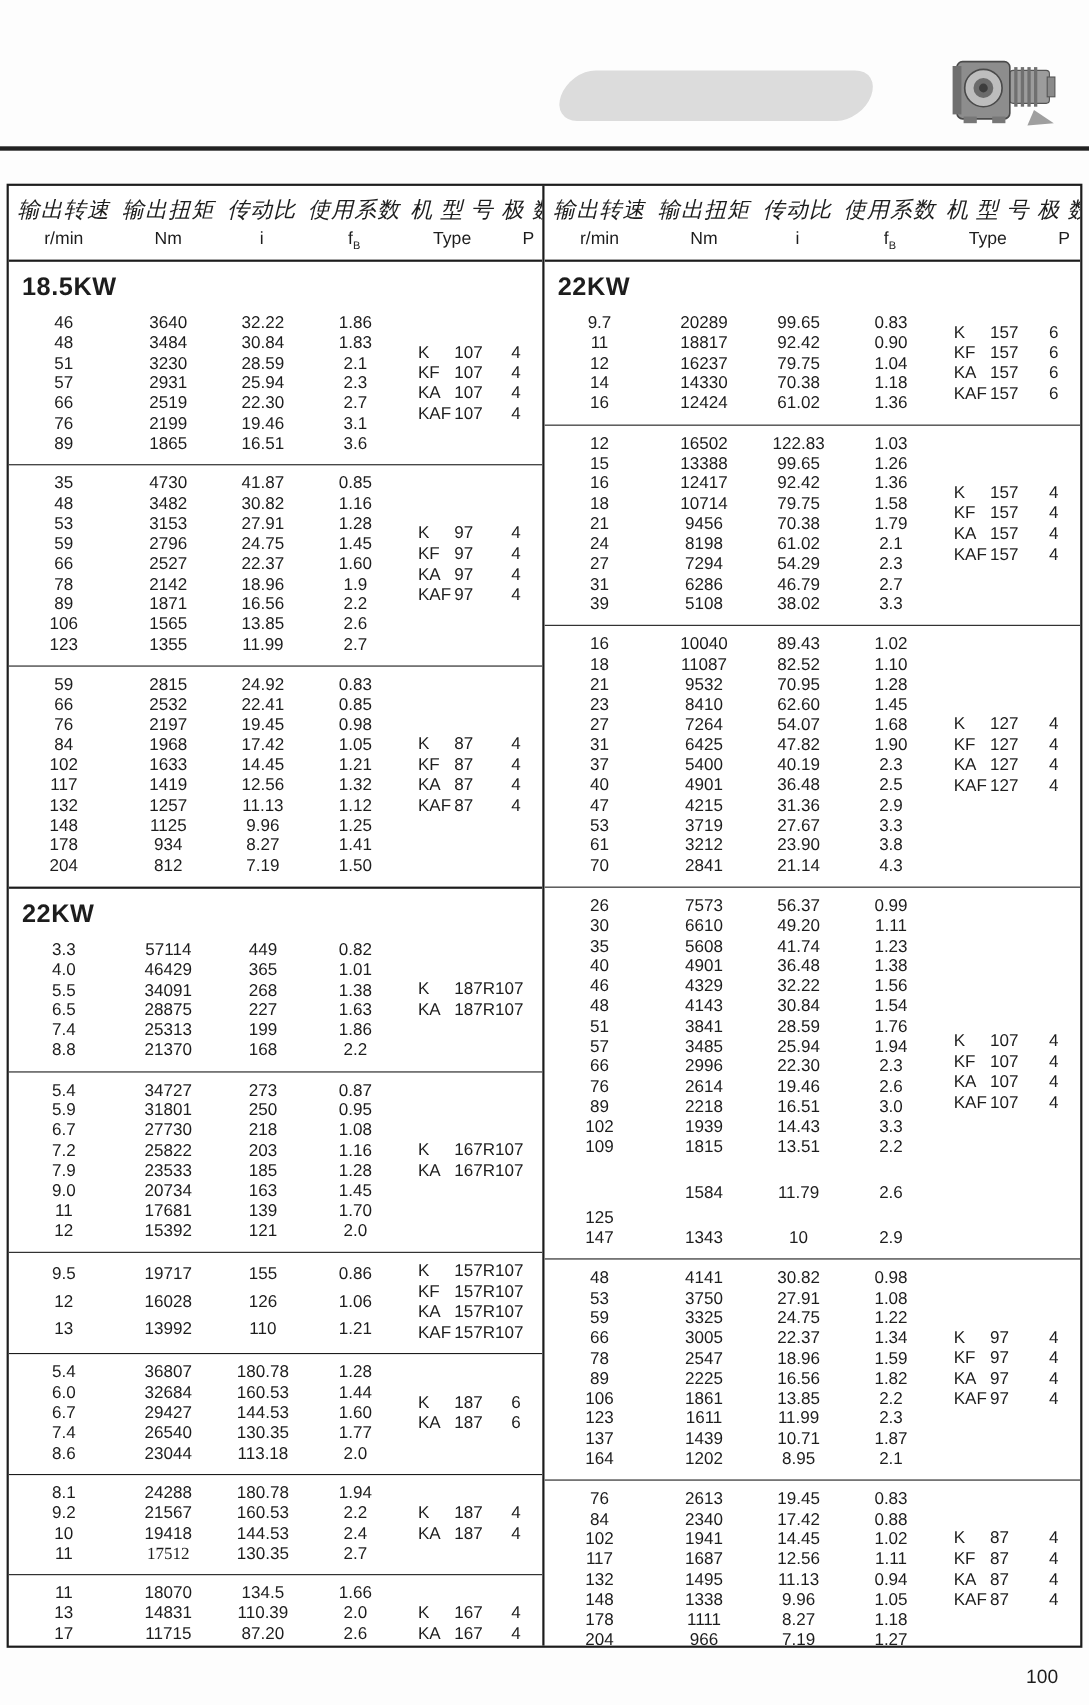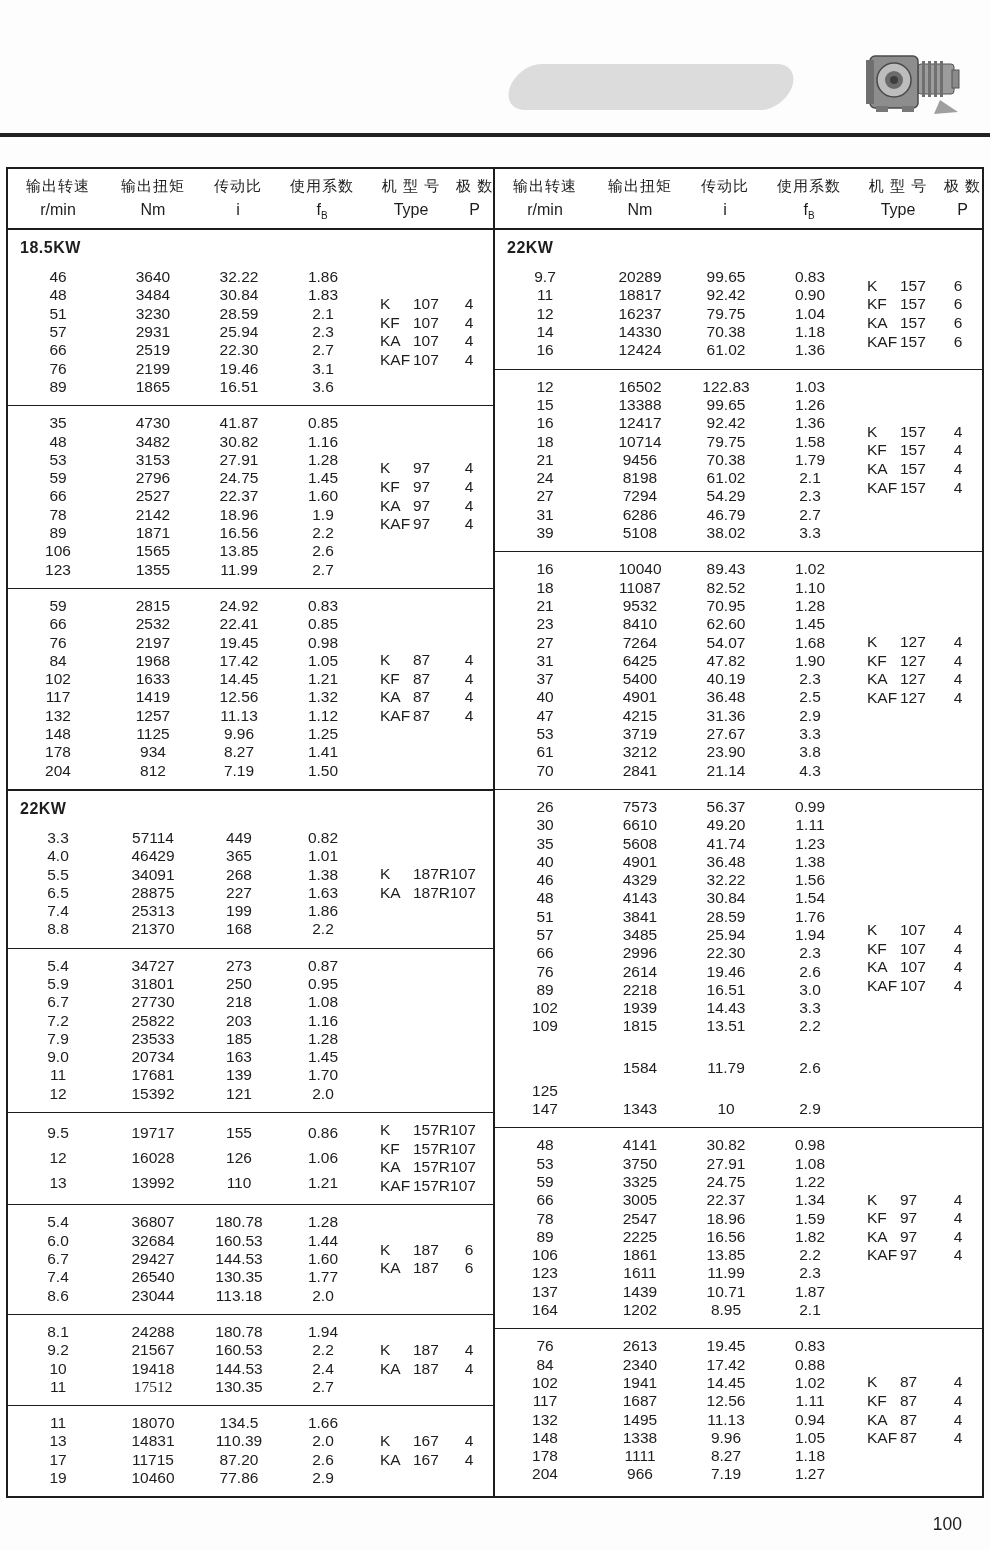--- a/index.html
+++ b/index.html
@@ -26,26 +26,26 @@
     border:2px solid #1c1c1c;background:#fff;
   }
   .half{width:50%;display:flex;flex-direction:column;overflow:hidden;box-sizing:border-box;}
   .half.left{border-right:2px solid #1c1c1c;}
   
   .colhead{
     display:grid;grid-template-columns:100px 90px 80px 88px 90px 1fr;
     padding:8px 0 7px 0;border-bottom:2.4px solid #1c1c1c;
   }
   .hcell{text-align:center;}
-  .zh{font-size:15px;letter-spacing:1px;white-space:nowrap;}
+  .zh{font-size:20px;letter-spacing:1px;white-space:nowrap;font-style:italic;}
   .unit{font-size:16px;display:inline-block;margin-top:5px;}
   .unit sub{font-size:10px;}
   
   .section + .section{border-top:2px solid #1c1c1c;}
-  .sec-title{font-size:16px;font-weight:bold;padding:9px 0 3px 12px;letter-spacing:.5px;}
+  .sec-title{font-size:23px;font-weight:bold;padding:9px 0 3px 12px;letter-spacing:.5px;}
   .block{display:grid;grid-template-columns:100px 90px 82px 86px 1fr;padding:8px 0 9px 0;}
   .block + .block{border-top:1.5px solid #1c1c1c;}
   .cell{
     display:flex;align-items:center;justify-content:center;
     font-size:15.5px;line-height:18.3px;white-space:nowrap;
   }
   .models{display:flex;flex-direction:column;justify-content:center;}
   .mrow{display:grid;grid-template-columns:1fr 48px;align-items:center;line-height:18.6px;}
   .mname{padding-left:14px;font-size:15.5px;white-space:nowrap;}
   .mp{display:inline-block;min-width:33px;}
@@ -320,20 +320,30 @@
             <div class="cell" style="grid-area: 6 / 3;">163</div>
             <div class="cell" style="grid-area: 6 / 4;">1.45</div>
             <div class="cell" style="grid-area: 7 / 1;">11</div>
             <div class="cell" style="grid-area: 7 / 2;">17681</div>
             <div class="cell" style="grid-area: 7 / 3;">139</div>
             <div class="cell" style="grid-area: 7 / 4;">1.70</div>
             <div class="cell" style="grid-area: 8 / 1;">12</div>
             <div class="cell" style="grid-area: 8 / 2;">15392</div>
             <div class="cell" style="grid-area: 8 / 3;">121</div>
             <div class="cell" style="grid-area: 8 / 4;">2.0</div>
+            <div class="models" style="grid-area: 1 / 5 / span 8;">
+              <div class="mrow">
+                <div class="mname"><span class="mp">K</span><span class="mn">167R107</span></div>
+                <div class="mpole">4</div>
+              </div>
+              <div class="mrow">
+                <div class="mname"><span class="mp">KA</span><span class="mn">167R107</span></div>
+                <div class="mpole">4</div>
+              </div>
+            </div>
           </div>
           <div class="block">
             <div class="cell" style="grid-area: 1 / 1;">9.5</div>
             <div class="cell" style="grid-area: 1 / 2;">19717</div>
             <div class="cell" style="grid-area: 1 / 3;">155</div>
             <div class="cell" style="grid-area: 1 / 4;">0.86</div>
             <div class="cell" style="grid-area: 2 / 1;">12</div>
             <div class="cell" style="grid-area: 2 / 2;">16028</div>
             <div class="cell" style="grid-area: 2 / 3;">126</div>
             <div class="cell" style="grid-area: 2 / 4;">1.06</div>

